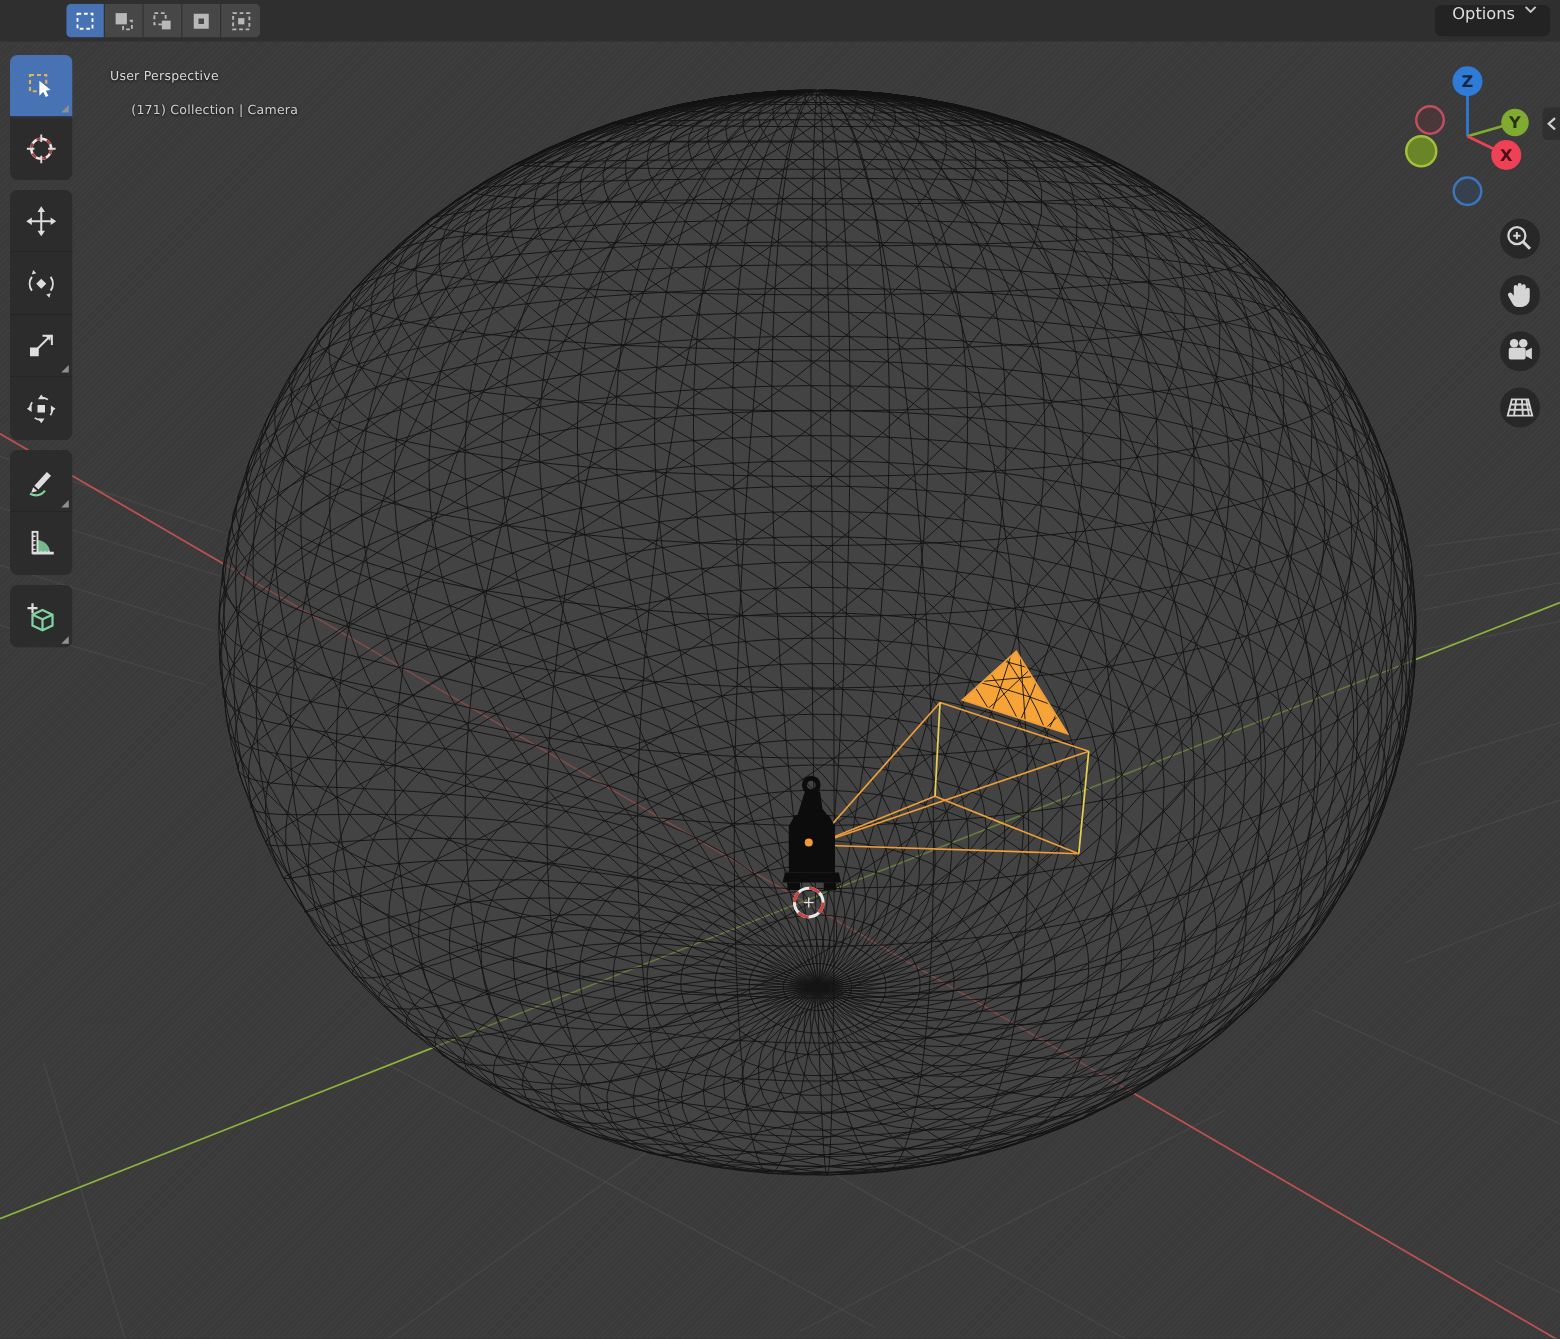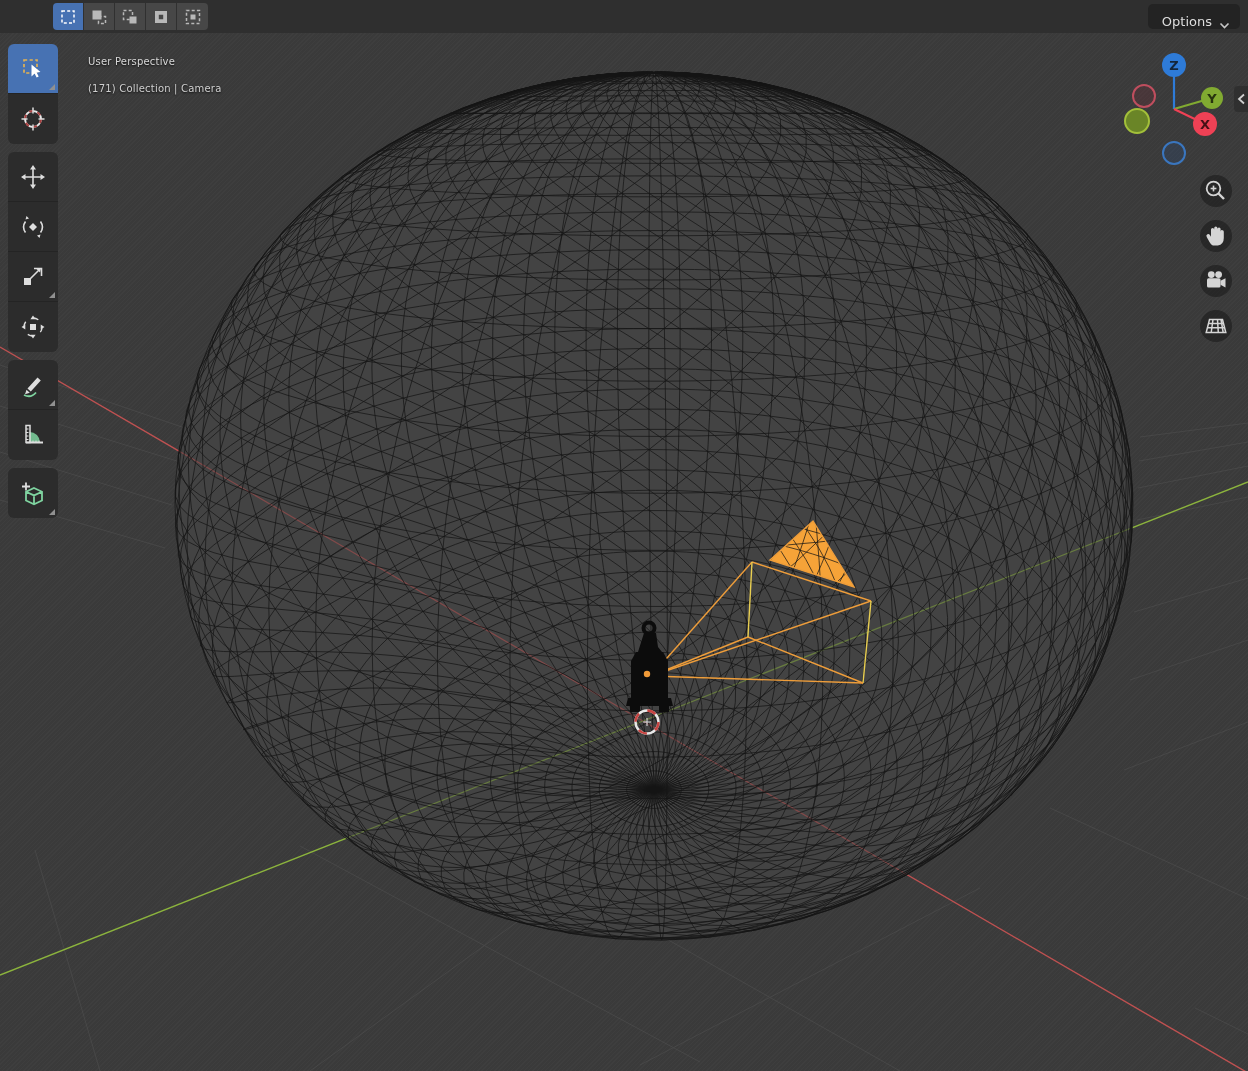--- a/index.html
+++ b/index.html
@@ -8,33 +8,33 @@
   #app { position:relative; width:1248px; height:1071px; }
 
   
   #topbar { position:absolute; left:0; top:0; width:1248px; height:33px; background:#2f2f2f; z-index:30; }
   #mode-group { position:absolute; left:53px; top:3px; height:27px; display:flex; border-radius:4px; overflow:hidden; }
   .mode-btn { width:31px; height:27px; background:#474747; display:flex; align-items:center; justify-content:center;
     border-right:1px solid #303030; cursor:pointer; }
   .mode-btn:last-child { border-right:none; }
   .mode-btn.active { background:#4772b3; }
   #options-btn { position:absolute; right:8px; top:4px; height:25px; padding:0 10px 0 14px; background:#232323;
-    border-radius:5px; display:flex; align-items:flex-end; gap:7px; cursor:pointer; }
+    border-radius:5px; display:flex; align-items:flex-start; gap:7px; cursor:pointer; }
   #options-btn span { color:#dedede; font-size:13px; }
 
   
   #viewport { position:absolute; left:0; top:33px; width:1248px; height:1038px;
     background:#3b3b3b;
     background-image:repeating-linear-gradient(135deg, rgba(255,255,255,0.015) 0 1px, rgba(0,0,0,0.015) 1px 3px);
   }
   #scene { position:absolute; left:0; top:0; width:1248px; height:1038px; display:block; }
 
   #vp-header { position:absolute; left:88px; top:15px; z-index:10; pointer-events:none; }
   #vp-header div { color:#d9d9d9; font-size:10px; line-height:27px; text-shadow:0 1px 2px rgba(0,0,0,.85); letter-spacing:.2px; }
-  #vp-header .dim { color:#d0d0d0; }
+  #vp-header .dim { color:#d0d0d0;margin-left:17px; }
 
   
   #toolbar { position:absolute; left:8px; top:11px; width:50px; z-index:10; display:flex; flex-direction:column; }
   .tool-group { display:flex; flex-direction:column; border-radius:6px; overflow:hidden; margin-bottom:8px; }
   .tool-btn { position:relative; width:50px; height:50px; background:#2c2c2c; display:flex; align-items:center;
     justify-content:center; cursor:pointer; border-bottom:1px solid #242424; }
   .tool-btn:last-child { border-bottom:none; }
   .tool-btn.active { background:#4772b3; }
   .tool-btn .subtool { position:absolute; right:3px; bottom:3px; width:0; height:0;
     border-left:6px solid transparent; border-bottom:6px solid #909090; }

